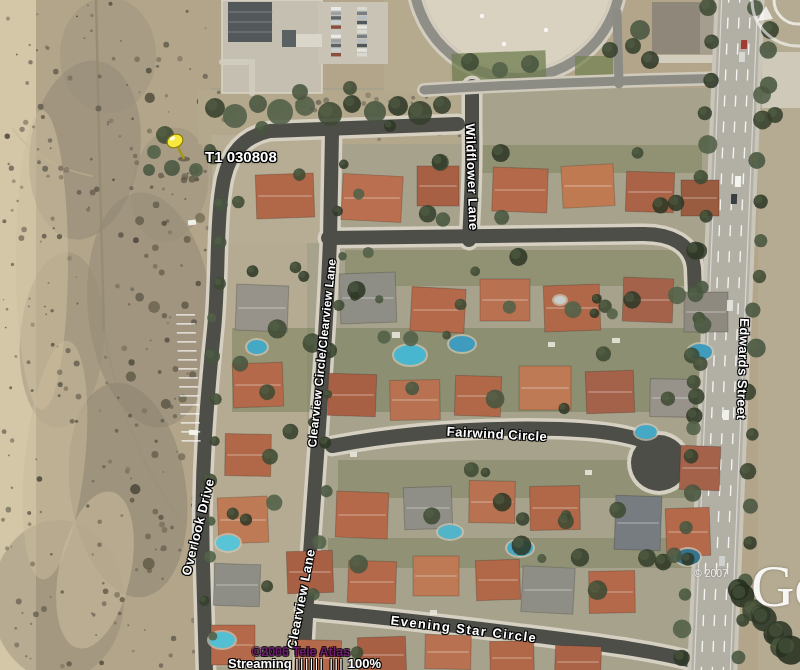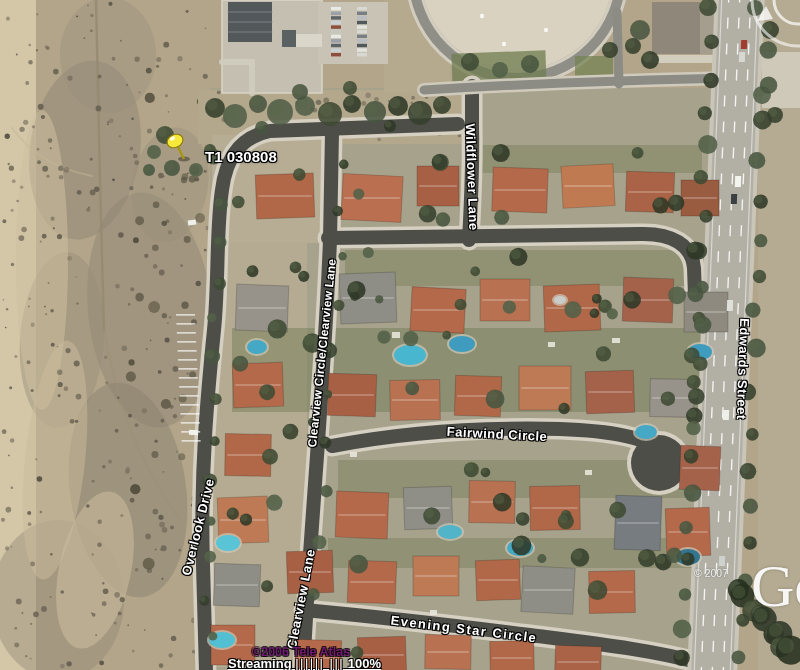--- a/index.html
+++ b/index.html
@@ -13,21 +13,21 @@
   .pmlabel{position:absolute;color:#fff;font:700 15px "Liberation Sans",sans-serif;
           white-space:nowrap;
           text-shadow:-1px -1px 0 #000,1px -1px 0 #000,-1px 1px 0 #000,1px 1px 0 #000,0 0 3px #000;}
   .copyr{position:absolute;color:#701a75;font:600 12.5px "Liberation Sans",sans-serif;white-space:nowrap;
           text-shadow:-1px -1px 0 rgba(0,0,0,.75),1px -1px 0 rgba(0,0,0,.75),-1px 1px 0 rgba(0,0,0,.75),1px 1px 0 rgba(0,0,0,.75);margin-top:44px;}
   .cg{position:absolute;color:rgba(255,255,255,.88);font:400 10.5px "Liberation Sans",sans-serif;
           white-space:nowrap;text-shadow:0 0 2px rgba(0,0,0,.45);}
   .watermark{position:absolute;color:rgba(255,255,255,.93);font:400 60px "Liberation Serif",serif;
           line-height:1;white-space:nowrap;text-shadow:0 0 3px rgba(0,0,0,.25);}
   .stream{position:absolute;color:#fff;font:700 13px "Liberation Sans",sans-serif;white-space:nowrap;
-          text-shadow:-1px -1px 0 #000,1px -1px 0 #000,-1px 1px 0 #000,1px 1px 0 #000;text-decoration:underline;}
+          text-shadow:-1px -1px 0 #000,1px -1px 0 #000,-1px 1px 0 #000,1px 1px 0 #000;}
   .stream .bars{letter-spacing:1.5px;font-weight:400;}
   .pin{position:absolute;left:163px;top:130px;width:32px;height:36px;}
   .compass{position:absolute;right:0;top:0;width:70px;height:60px;}
 </style>
 </head>
 <body>
 
 <div id="canvas">
 
   <svg id="scene" width="800" height="670" viewBox="0 0 800 670">

